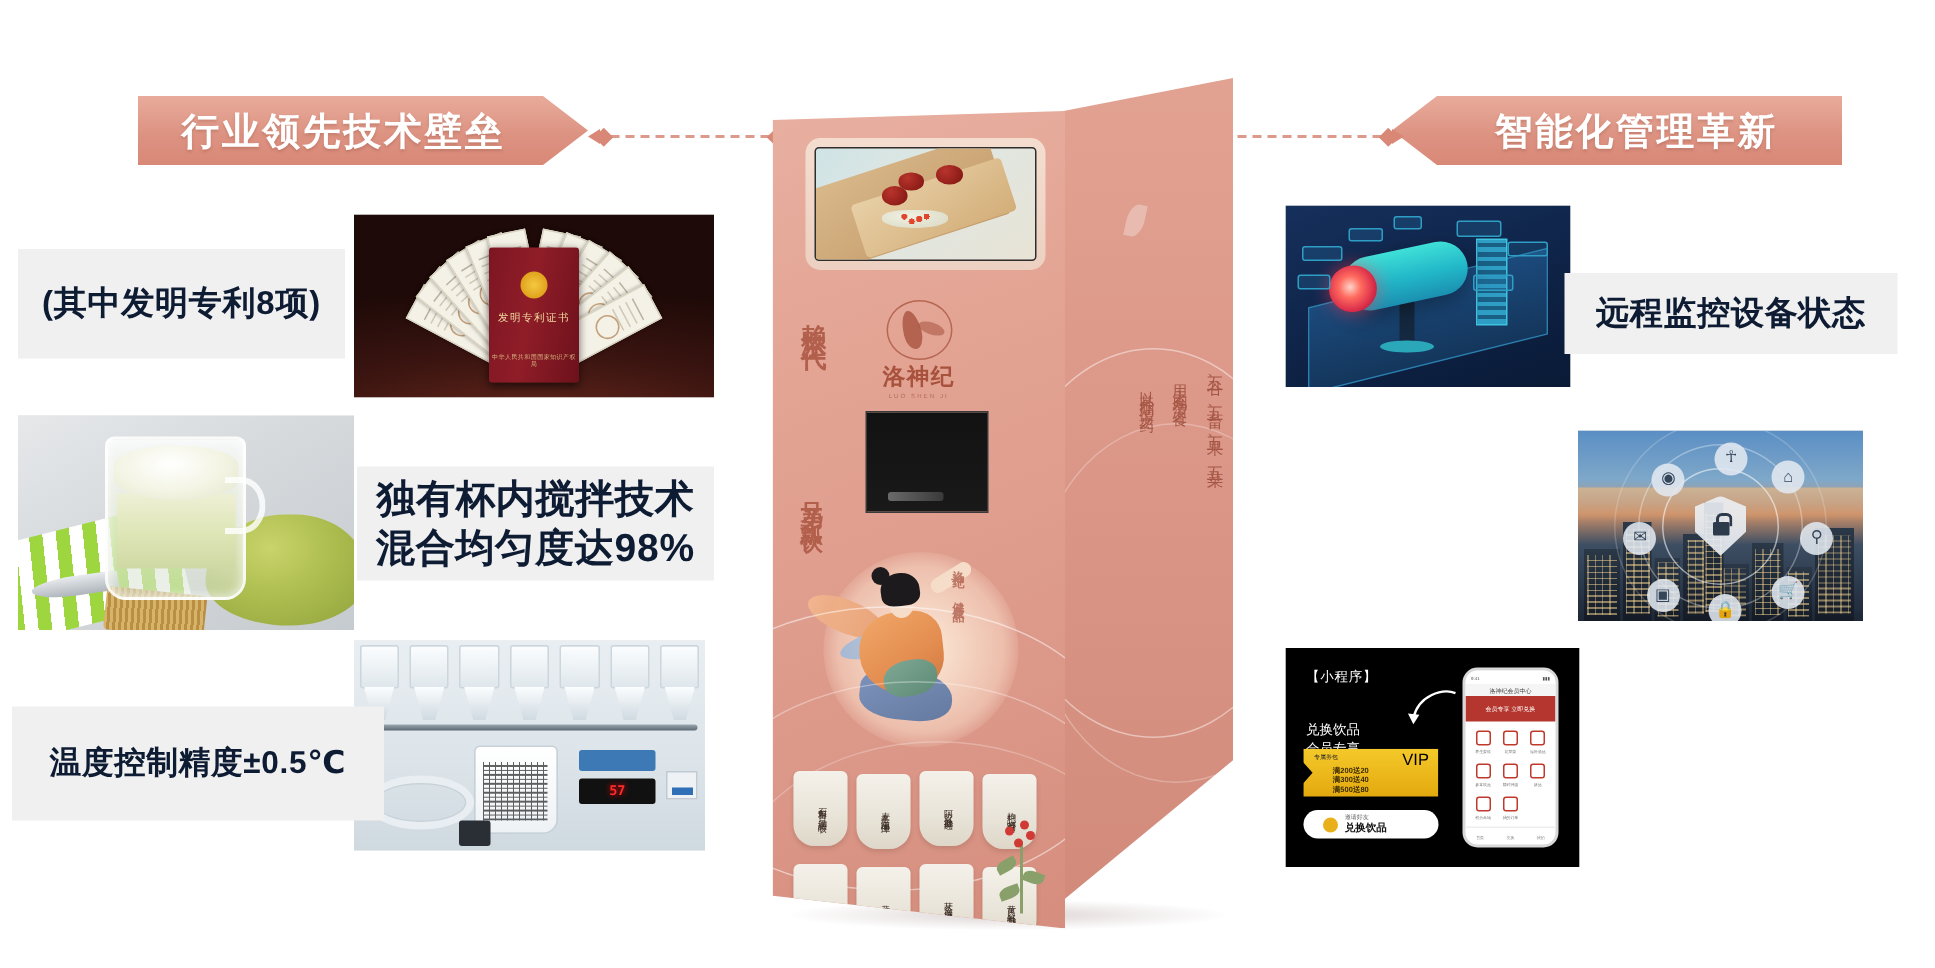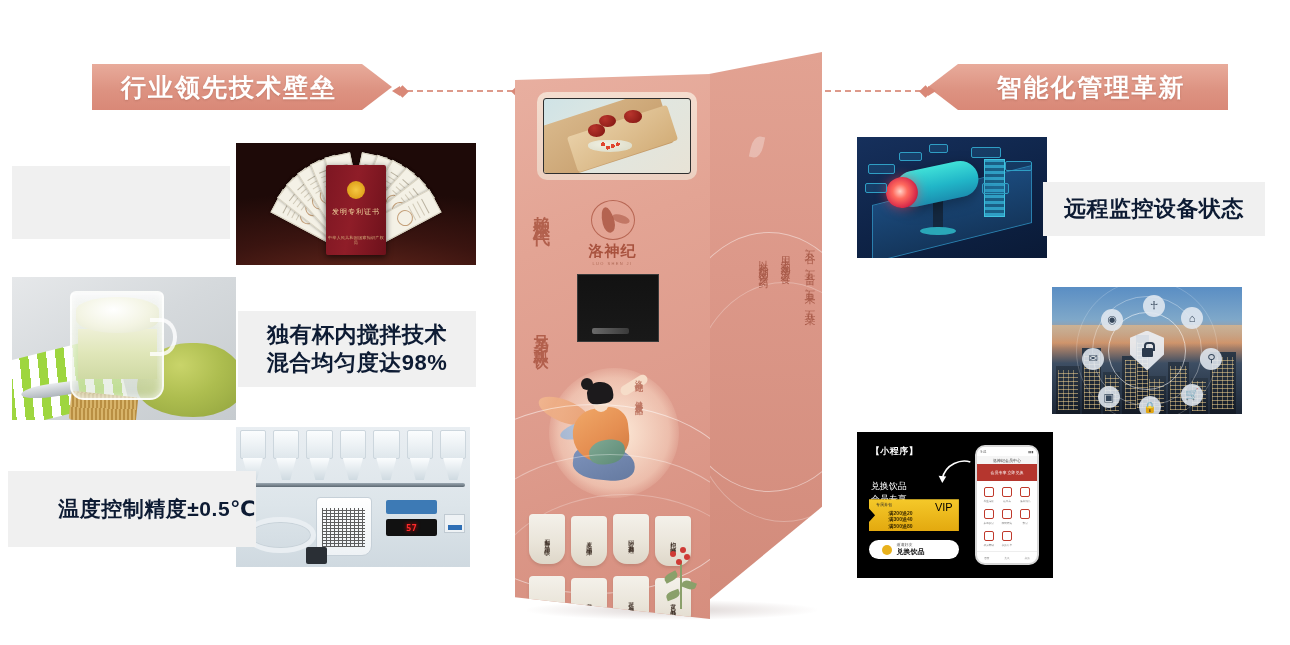--- a/index.html
+++ b/index.html
@@ -229,21 +229,21 @@
   .city-icon {
     position:absolute; width:22px; height:22px; border-radius:50%;
     background: rgba(225,232,240,.88);
     display:flex;align-items:center;justify-content:center;
     color:#35465a; font-size:11px; line-height:1;
   }
 
   
   .mini-bg { width:100%;height:100%;position:relative;background:#000; }
   .mini-txt { position:absolute; color:#fff; }
-  .mini-tag { left:7%; top:9%; font-size:9px; font-weight:700; letter-spacing:.5px;}
+  .mini-tag { left:7%; top:9%; font-size:9px; font-weight:400; letter-spacing:.5px;}
   .mini-l1 { left:7%; top:22%; font-size:9px;margin-top:29px; }
   .mini-l2 { left:7%; top:33%; font-size:9px; }
   .mini-voucher {
     position:absolute; left:6%; top:46%; width:46%; height:22%;
     background: linear-gradient(180deg,#f5c92a,#e3a90f);
     clip-path: polygon(0 0,100% 0,100% 100%,0 100%,0 72%,7% 50%,0 28%);
   }
   .mini-voucher .vip { position:absolute; right:7%; top:6%; color:#000; font-weight:400; font-size:11px;}
   .mini-voucher .vtag { position:absolute; left:8%; top:8%; color:#2b2b2b; font-size:4px;}
   .mini-voucher .vline { position:absolute; left:22%; color:#3a2a00; font-size:5px; font-weight:700;}
@@ -439,37 +439,38 @@
       </div>
       <div class="cert-book">
         <div class="cert-emblem"></div>
         <div class="cert-title">发明专利证书</div>
         <div class="cert-sub">中华人民共和国国家知识产权局</div>
       </div>
     </div>
   </div>
 
   <div class="plate" style="left:12px; top:166px; width:218px; height:73px; font-size:22px;">
+    <div class="ln">(其中发明专利8项)</div>
   </div>
 
   <div class="photo" style="left:12px; top:277px; width:224px; height:143px;">
     <div class="matcha-bg">
       <div class="matcha-powder"></div>
       <div class="matcha-napkin"></div>
       <div class="matcha-spoon"></div>
       <div class="matcha-whisk"></div>
       <div class="matcha-glass">
         <div class="matcha-liquid"></div>
         <div class="matcha-foam"></div>
         <div class="matcha-handle"></div>
       </div>
     </div>
   </div>
 
-  <div class="plate" style="left:238px; top:311px; width:238px; height:76px; font-size:22px;">
+  <div class="plate" style="left:238px; top:311px; width:238px; height:76px; font-size:26px;">
     <div class="ln">独有杯内搅拌技术</div>
     <div class="ln">混合均匀度达98%</div>
   </div>
 
   <div class="photo" style="left:236px; top:427px; width:234px; height:140px;">
     <div class="disp-bg">
       <div class="hopper-row">
         <div class="hopper">
             <div class="body"></div>
             <div class="cone"></div>
@@ -502,21 +503,21 @@
       <div class="disp-bar"></div>
       <div class="disp-tube"></div>
       <div class="disp-cup"></div>
       <div class="disp-box"></div>
       <div class="disp-panel"></div>
       <div class="disp-display">57</div>
       <div class="disp-switch"></div>
     </div>
   </div>
 
-  <div class="plate" style="left:8px; top:471px; width:248px; height:76px; font-size:21px;align-items:flex-end;">
+  <div class="plate" style="left:8px; top:471px; width:248px; height:76px; font-size:21px;">
     <div class="ln">温度控制精度±0.5℃</div>
   </div>
 
   <div class="photo" style="left:857px; top:137px; width:190px; height:121px;">
     <div class="cam-bg">
       <div class="cam-plate"></div>
       <div class="cam-tower"></div>
       <div class="cam-stand"></div>
       <div class="cam-base"></div>
       <div class="cam-body"></div>

